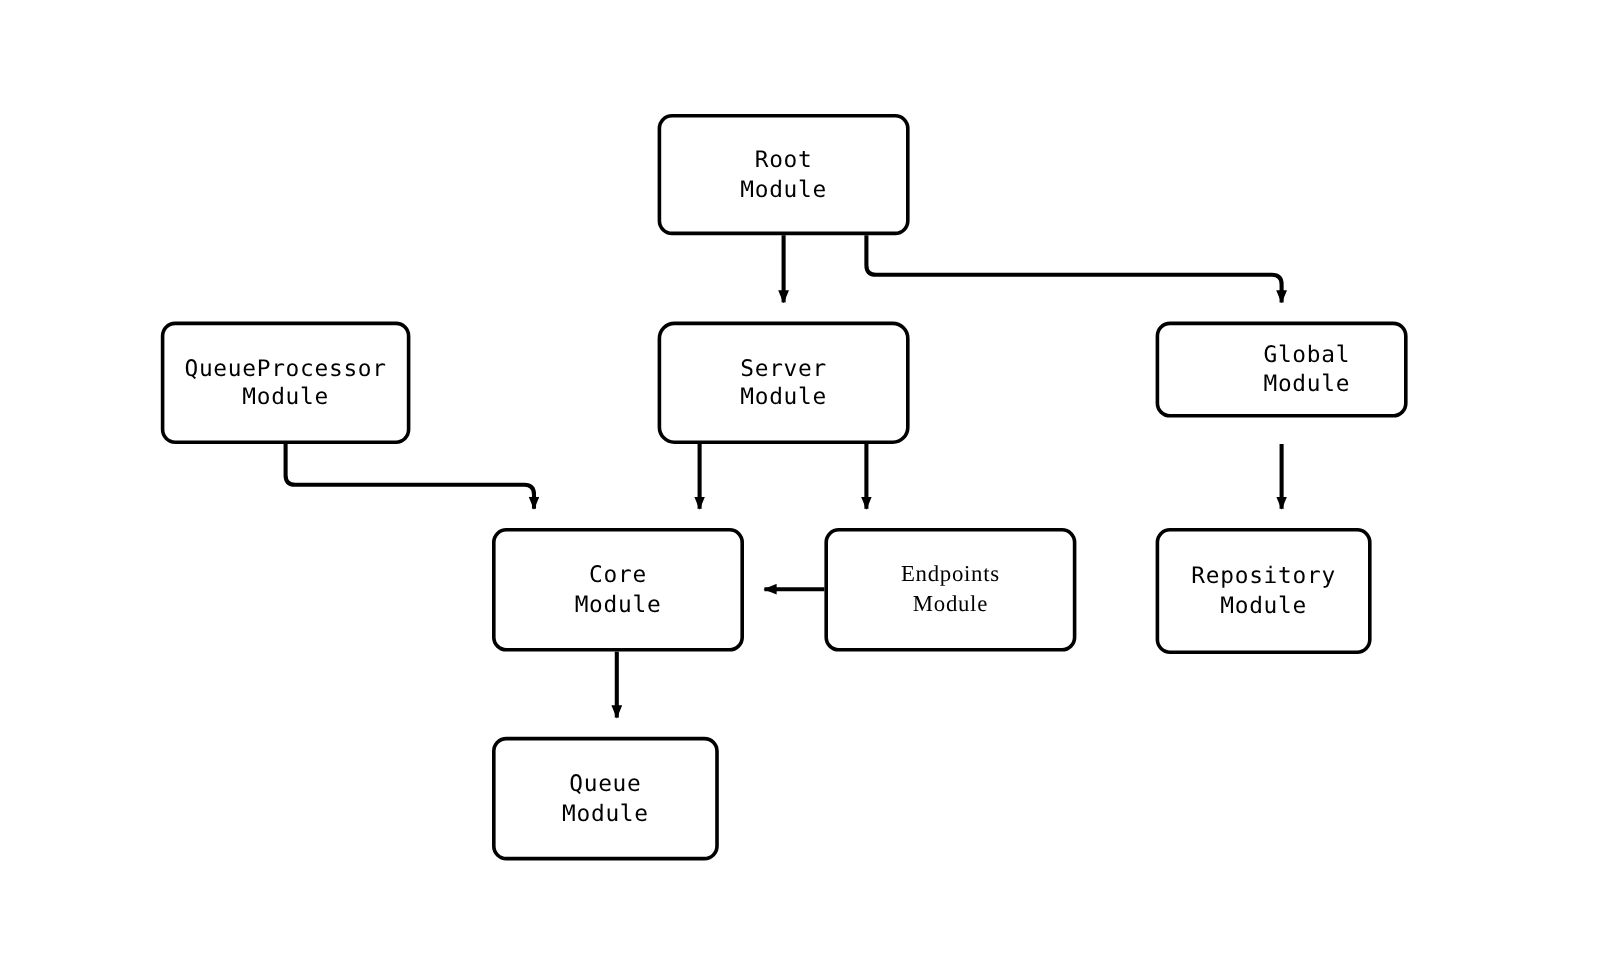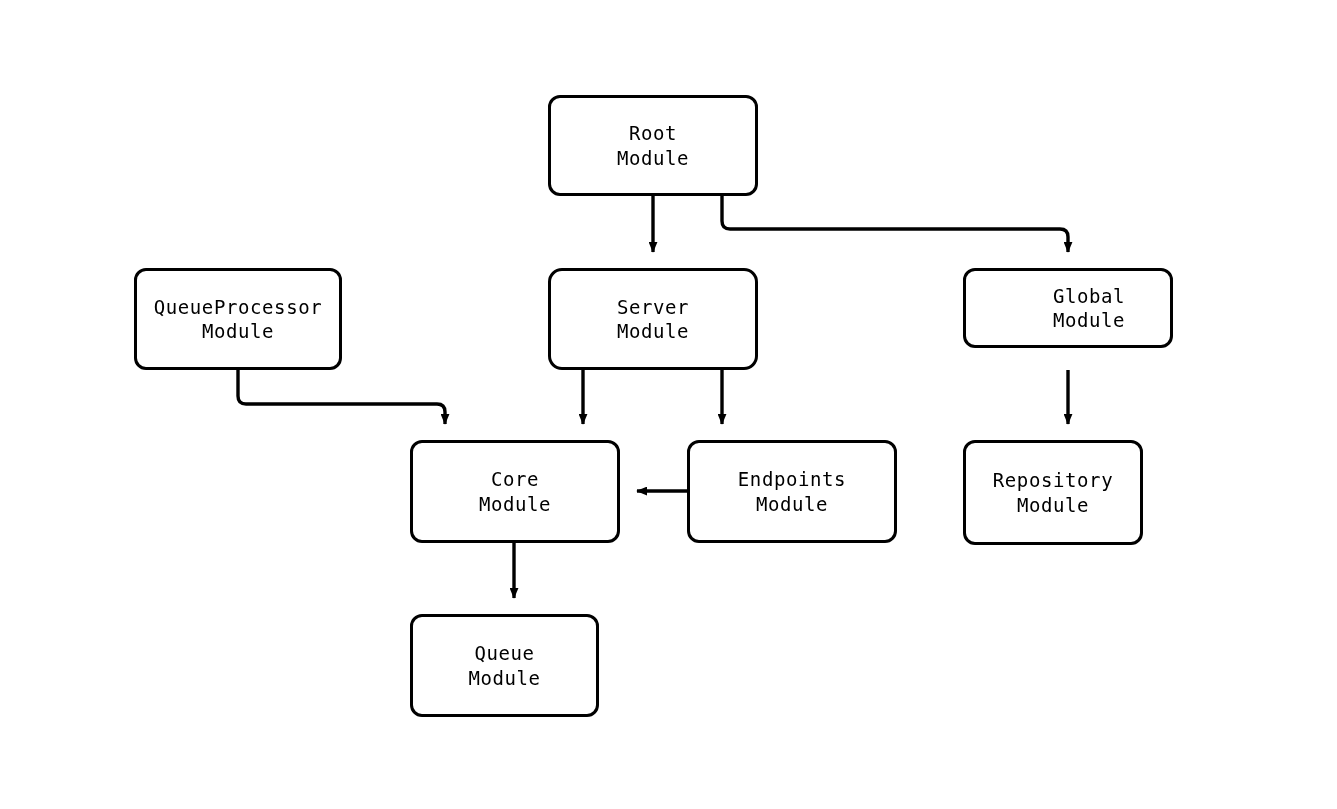--- a/index.html
+++ b/index.html
@@ -95,21 +95,21 @@
   <div class="node" style="left:963px; top:268px; width:210px; height:80px;padding-left:42px;">
     <span class="node-line">Global</span>
     <span class="node-line">Module</span>
   </div>
 
   <div class="node" style="left:410px; top:440px; width:210px; height:103px;">
     <span class="node-line">Core</span>
     <span class="node-line">Module</span>
   </div>
 
-  <div class="node" style="left:687px; top:440px; width:210px; height:103px;">
+  <div class="node" style="left:687px; top:440px; width:210px; height:103px;font-family:Liberation Serif, serif;">
     <span class="node-line">Endpoints</span>
     <span class="node-line">Module</span>
   </div>
 
   <div class="node" style="left:963px; top:440px; width:180px; height:105px;">
     <span class="node-line">Repository</span>
     <span class="node-line">Module</span>
   </div>
 
   <div class="node" style="left:410px; top:614px; width:189px; height:103px;">

